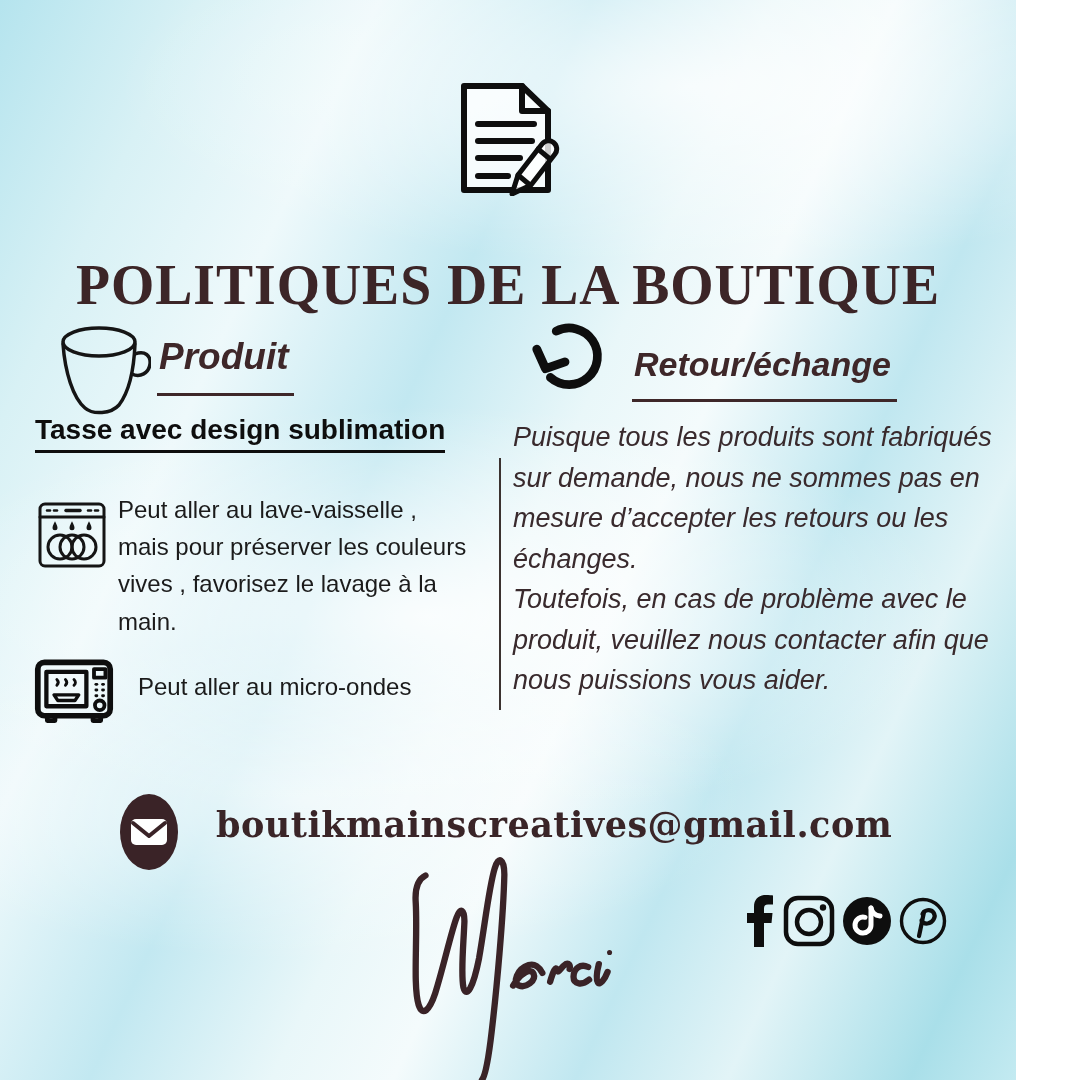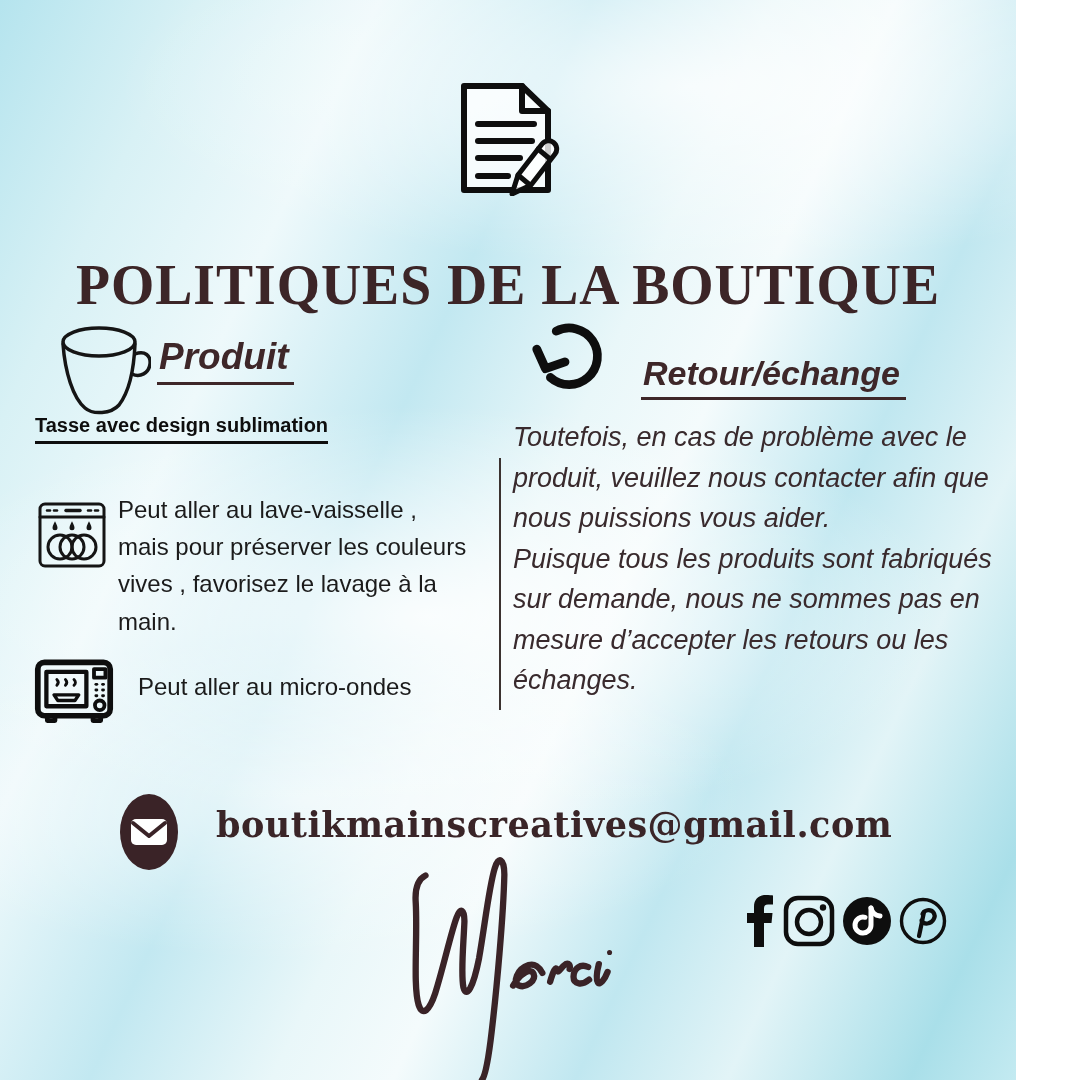--- a/index.html
+++ b/index.html
@@ -13,26 +13,26 @@
       linear-gradient(115deg,#b5e4ee 0%,#d8f1f5 13%,#eef9fb 25%,#c2e8f1 39%,#e9f7f9 51%,#f4fbfc 59%,#c0e7f0 71%,#e2f4f7 81%,#a9dfe9 93%,#c3eaf1 100%);
   }
   .abs{position:absolute;}
   .title{
     left:0;right:0;top:212px;text-align:center;
     font-family:"Liberation Serif",serif;font-weight:700;font-size:58px;
     letter-spacing:1px;transform:scaleX(0.96);color:#3c2527;
   }
   .col-heading{
     font-weight:700;font-style:italic;color:#3e2729;
-    border-bottom:3px solid #3e2729;padding:0 6px 4px 2px;display:inline-block;
+    border-bottom:3px solid #3e2729;padding:0 6px 15px 2px;display:inline-block;
   }
   .produit{left:157px;top:336px;font-size:37px;}
   .retour{left:628px;top:341px;font-size:34px;}
   .tasse{
-    left:35px;top:414px;font-size:20px;font-weight:700;color:#0e0e0e;
+    left:35px;top:414px;font-size:28px;font-weight:700;color:#0e0e0e;
     border-bottom:3px solid #0e0e0e;padding-bottom:4px;display:inline-block;
   }
   .body-it{color:#1b1b1b;font-size:24px;line-height:1.55;}
   .dish-text{left:118px;top:491px;width:356px;}
   .micro-text{left:134px;top:664px;width:280px;}
   .divider{left:499px;top:458px;width:2px;height:252px;background:#3b3230;}
   .para{
     left:513px;top:417px;width:506px;
     font-style:italic;color:#392a2d;font-size:27px;line-height:1.5;
   }
@@ -118,27 +118,27 @@
     </svg>
   </div>
   <p class="abs body-it micro-text" style="margin:4px;">Peut aller au micro-ondes</p>
 
   <div class="abs" style="left:527px;top:316px;">
     <svg width="78" height="80" viewBox="0 0 80 80" fill="none" stroke="#0e0e0e" stroke-width="9" stroke-linecap="round" stroke-linejoin="round">
       <path d="M30,14.5 A29,29 0 1 1 24,62"></path>
       <path d="M10,33 L19,53 L39,46"></path>
     </svg>
   </div>
-  <h2 class="abs col-heading retour" style="margin:13px;">Retour/échange</h2>
+  <h2 class="abs col-heading retour" style="margin:4px;">Retour/échange</h2>
 
   <div class="abs divider"></div>
 
   <div class="abs para">
+    <p>Puisque tous les produits sont fabriqués sur demande, nous ne sommes pas en mesure d’accepter les retours ou les échanges.</p>
     <p>Toutefois, en cas de problème avec le produit, veuillez nous contacter afin que nous puissions vous aider.</p>
-    <p>Puisque tous les produits sont fabriqués sur demande, nous ne sommes pas en mesure d’accepter les retours ou les échanges.</p>
   </div>
 
   <div class="abs" style="left:119px;top:793px;">
     <svg width="60" height="78" viewBox="0 0 60 78">
       <ellipse cx="30" cy="39" rx="29" ry="38" fill="#3a2327"></ellipse>
       <rect x="12" y="26" width="36" height="26" rx="5" fill="#ffffff"></rect>
       <path d="M14,30 L30,43 L46,30" fill="none" stroke="#3a2327" stroke-width="4" stroke-linecap="round" stroke-linejoin="round"></path>
     </svg>
   </div>
   <div class="abs email-text">boutikmainscreatives@gmail.com</div>

